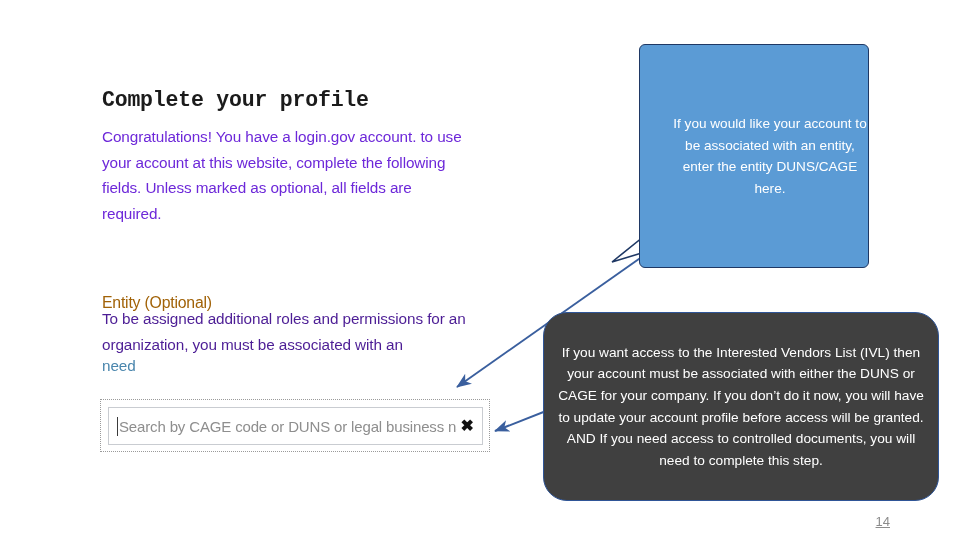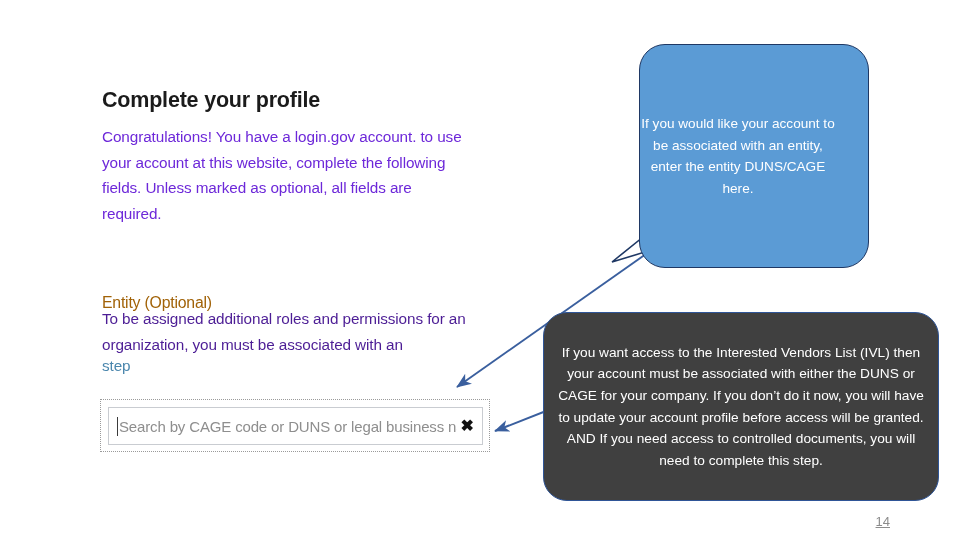--- a/index.html
+++ b/index.html
@@ -22,21 +22,21 @@
     width: 420px; height: 400px;
   }
 
   .page-title {
     position: absolute;
     left: 10px; top: 26px;
     font-size: 21.5px;
     font-weight: bold;
     color: #1b1b1b;
     letter-spacing: -0.2px;
-    font-family: Liberation Sans, sans-serif;
+    font-family: Liberation Mono, monospace;
   }
 
   .intro-para {
     position: absolute;
     left: 10px; top: 62px;
     width: 372px;
     font-size: 15.3px;
     line-height: 25.5px;
     color: #6d28d9;
     letter-spacing: -0.1px;
@@ -114,24 +114,24 @@
     cursor: pointer;
   }
 
   
   .callout-blue {
     position: absolute;
     left: 639px; top: 44px;
     width: 230px; height: 224px;
     background: #5b9bd5;
     border: 1.6px solid #1f3864;
-    border-radius: 26px;
+    border-radius: 6px;
     display: flex;
     align-items: center;
-    justify-content: flex-start;
+    justify-content: flex-end;
     z-index: 4;
   }
   .callout-blue-text {
     width: 196px;
     text-align: center;
     color: #ffffff;
     font-size: 13.6px;
     line-height: 21.5px;
     font-family: "Liberation Sans", sans-serif;
   }
@@ -182,21 +182,21 @@
   <div class="screenshot-pane">
 
     <div class="page-title">Complete your profile</div>
 
     <div class="intro-para">Congratulations! You have a login.gov account. to use your account at this website, complete the following fields. Unless marked as optional, all fields are required.</div>
 
     <div class="entity-heading">Entity (Optional)</div>
 
     <div class="entity-para">To be assigned additional roles and permissions for an organization, you must be associated with an</div>
 
-    <a class="more-link">step</a>
+    <a class="more-link">need</a>
 
     <div class="search-frame">
       <div class="search-box">
         <span class="caret"></span>
         <span class="search-placeholder">Search by CAGE code or DUNS or legal business na</span>
         <span class="clear-icon">✖</span>
       </div>
     </div>
 
   </div>

